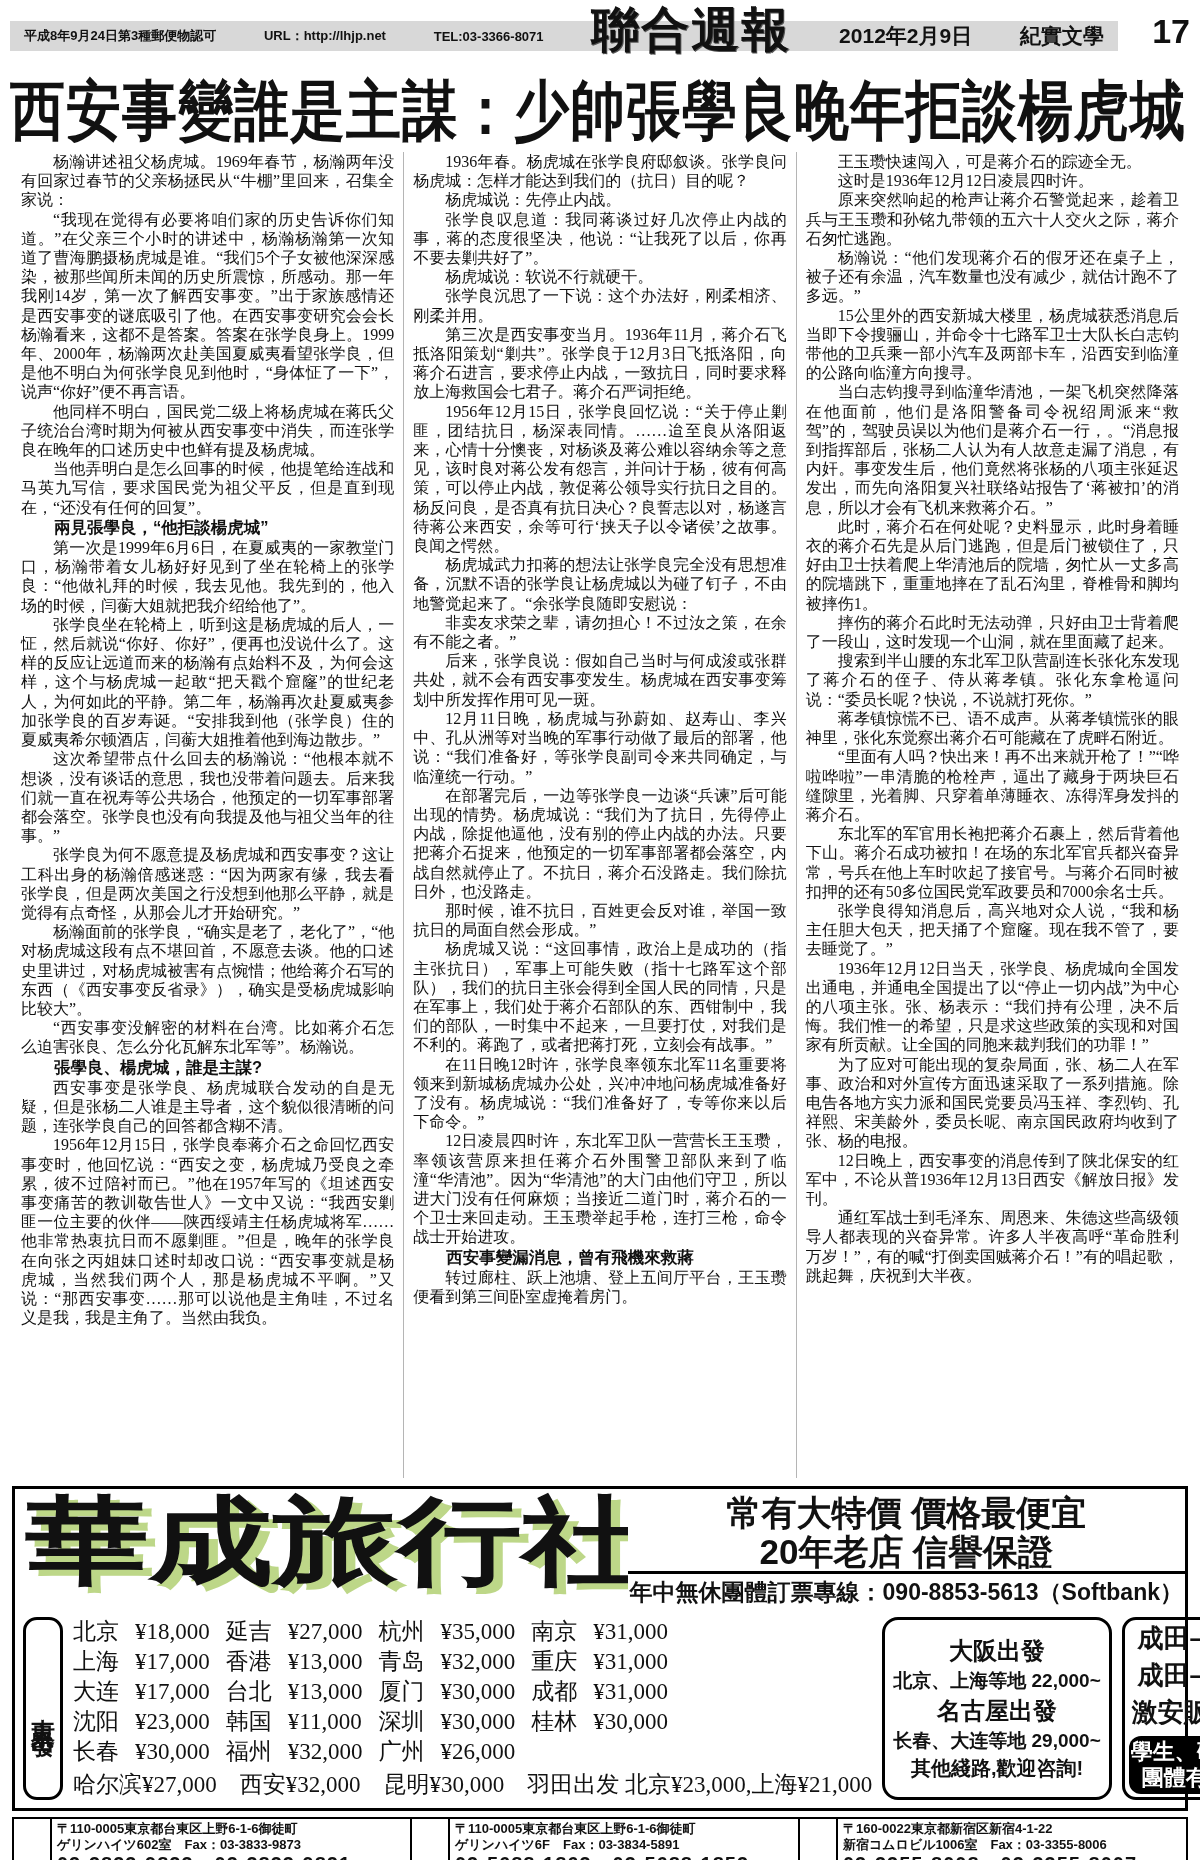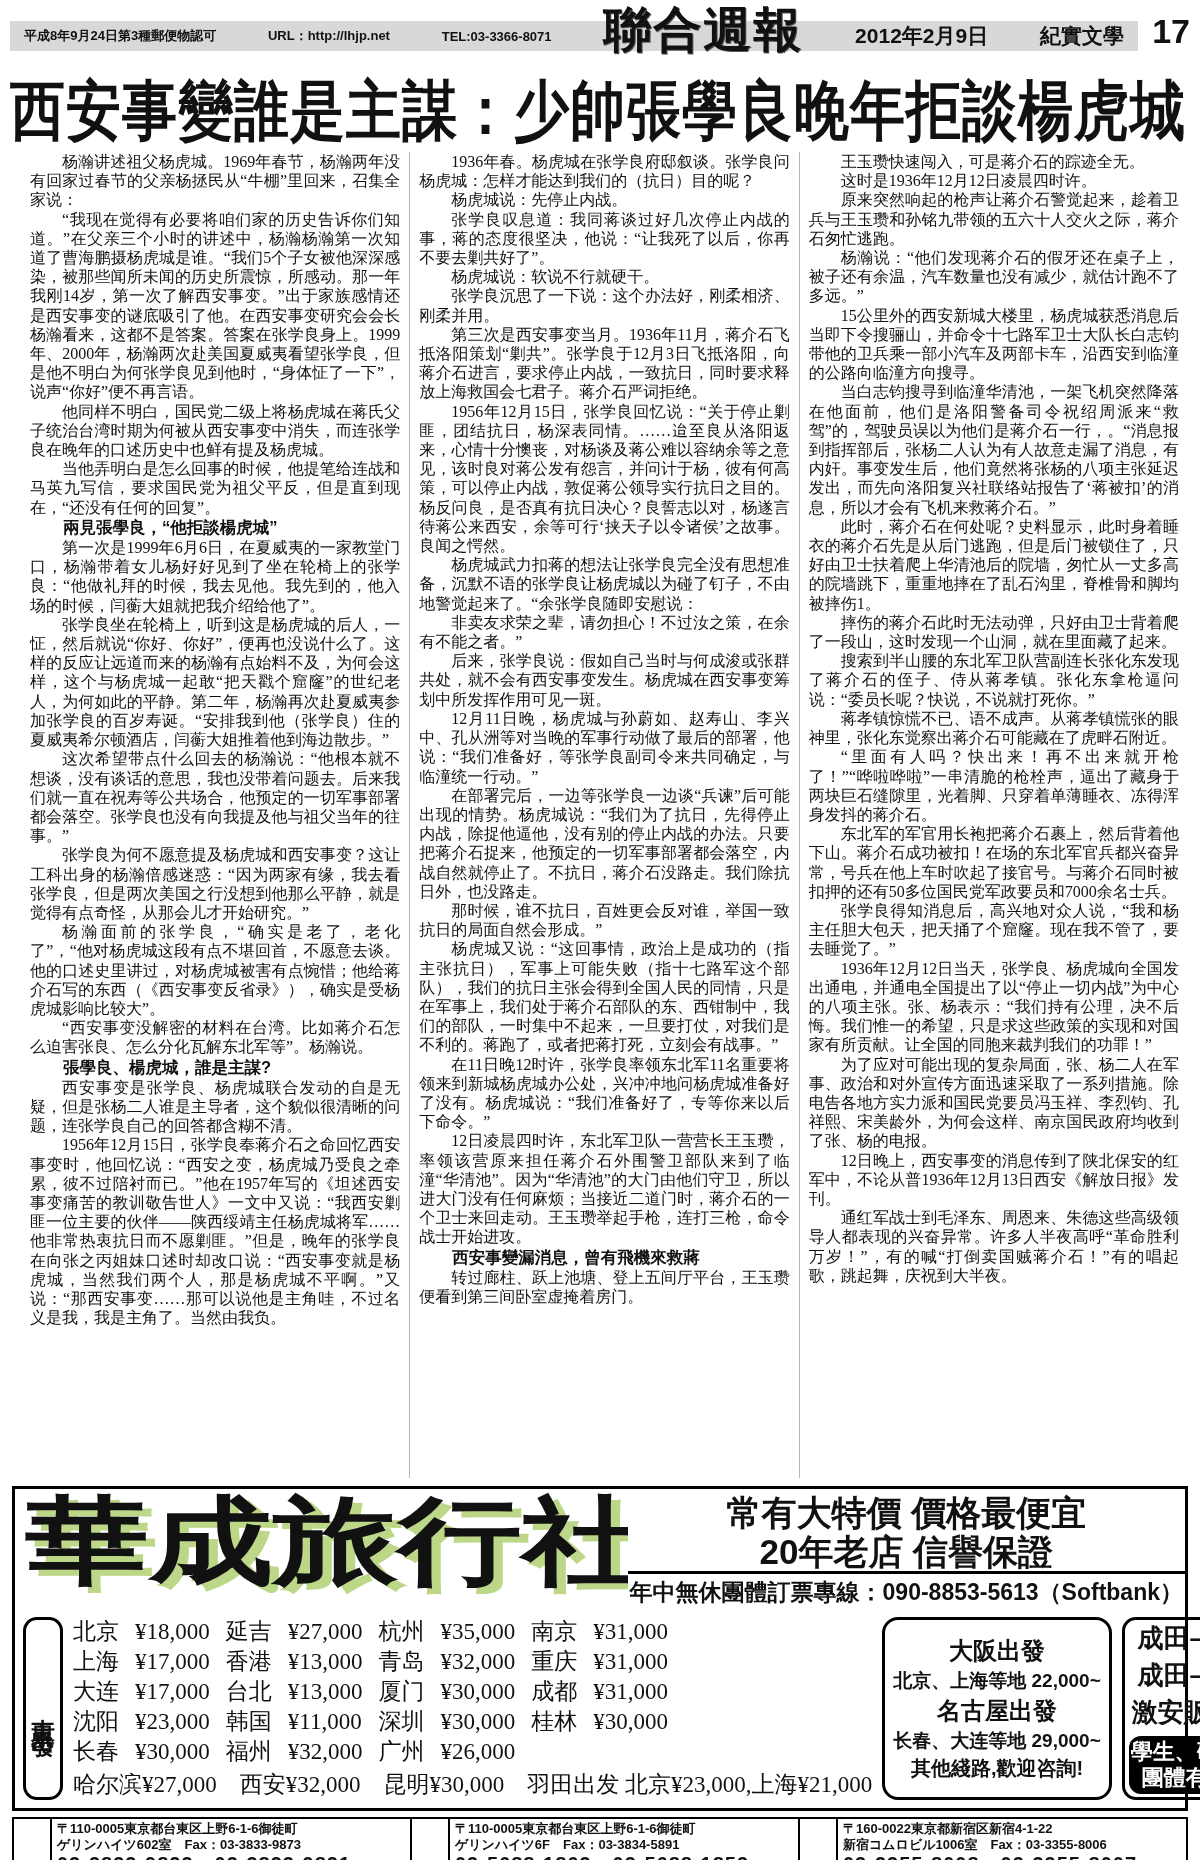--- a/index.html
+++ b/index.html
@@ -1,35 +1,35 @@
 <!DOCTYPE html>
 <html style="--shadow-green: #bdd788;"><head>
 <meta charset="utf-8">
 <style>
   html,body{margin:0;padding:0;background:#f2f2f2;}
   .page{
     position:relative;width:1200px;height:1860px;margin:0 auto;background:#ffffff;
     color:#111;font-family:"Liberation Serif",serif;overflow:hidden;
   }
   
-  .masthead{height:56px;display:flex;align-items:center;padding:0 10px;box-sizing:border-box;}
+  .masthead{height:56px;display:flex;align-items:center;padding:0 10px;box-sizing:border-box;gap:20px;}
   .mast-band{flex:1;background:#d8d8d8;height:30px;margin-top:16px;display:flex;align-items:center;
     justify-content:space-between;padding:0 14px;font-family:"Liberation Sans",sans-serif;}
   .mast-small{font-size:13px;font-weight:bold;white-space:nowrap;}
   .mast-logo{font-size:48px;font-weight:900;letter-spacing:2px;margin-top:-12px;white-space:nowrap;
     text-shadow:1px 1px 0 #555;}
   .mast-date{font-size:21px;font-weight:bold;white-space:nowrap;}
   .mast-section{font-size:21px;font-weight:bold;white-space:nowrap;}
   .mast-page{width:52px;text-align:right;font-size:34px;font-weight:900;font-family:"Liberation Sans",sans-serif;margin-top:6px;}
   
   .headline{height:92px;line-height:92px;padding:0 10px;font-family:"Liberation Sans",sans-serif;
     font-weight:900;font-size:55px;letter-spacing:1px;white-space:nowrap;transform:scaleY(1.18);
     transform-origin:center top;}
   
-  .article{display:flex;height:1330px;padding:4px 12px 0;box-sizing:border-box;overflow:hidden;margin-left:9px;}
+  .article{display:flex;height:1330px;padding:4px 12px 0;box-sizing:border-box;overflow:hidden;}
   .col{flex:1;padding:0 9px;text-align:justify;font-size:16px;line-height:19.2px;overflow:hidden;}
   .col + .col{border-left:1px solid #b5b5b5;}
   .para{text-indent:2em;}
   .subhead{font-family:"Liberation Sans",sans-serif;font-weight:bold;text-indent:2em;font-size:16.5px;margin:1px 0;}
   
   .ad-box{margin:8px 12px 0;border:3px solid #000;box-sizing:border-box;}
   .ad-top{display:flex;align-items:stretch;}
   .agency-wrap{width:655px;overflow:hidden;padding:2px 0 0 10px;}
   .agency{font-family:"Liberation Sans",sans-serif;font-weight:900;font-size:94px;line-height:100px;
     white-space:nowrap;transform:scale(1.32,1.02);transform-origin:left center;
@@ -134,21 +134,21 @@
         <div class="para">15公里外的西安新城大楼里，杨虎城获悉消息后当即下令搜骊山，并命令十七路军卫士大队长白志钧带他的卫兵乘一部小汽车及两部卡车，沿西安到临潼的公路向临潼方向搜寻。</div>
         <div class="para">当白志钧搜寻到临潼华清池，一架飞机突然降落在他面前，他们是洛阳警备司令祝绍周派来“救驾”的，驾驶员误以为他们是蒋介石一行，。“消息报到指挥部后，张杨二人认为有人故意走漏了消息，有内奸。事变发生后，他们竟然将张杨的八项主张延迟发出，而先向洛阳复兴社联络站报告了‘蒋被扣’的消息，所以才会有飞机来救蒋介石。”</div>
         <div class="para">此时，蒋介石在何处呢？史料显示，此时身着睡衣的蒋介石先是从后门逃跑，但是后门被锁住了，只好由卫士扶着爬上华清池后的院墙，匆忙从一丈多高的院墙跳下，重重地摔在了乱石沟里，脊椎骨和脚均被摔伤1。</div>
         <div class="para">摔伤的蒋介石此时无法动弹，只好由卫士背着爬了一段山，这时发现一个山洞，就在里面藏了起来。</div>
         <div class="para">搜索到半山腰的东北军卫队营副连长张化东发现了蒋介石的侄子、侍从蒋孝镇。张化东拿枪逼问说：“委员长呢？快说，不说就打死你。”</div>
         <div class="para">蒋孝镇惊慌不已、语不成声。从蒋孝镇慌张的眼神里，张化东觉察出蒋介石可能藏在了虎畔石附近。</div>
         <div class="para">“里面有人吗？快出来！再不出来就开枪了！”“哗啦哗啦”一串清脆的枪栓声，逼出了藏身于两块巨石缝隙里，光着脚、只穿着单薄睡衣、冻得浑身发抖的蒋介石。</div>
         <div class="para">东北军的军官用长袍把蒋介石裹上，然后背着他下山。蒋介石成功被扣！在场的东北军官兵都兴奋异常，号兵在他上车时吹起了接官号。与蒋介石同时被扣押的还有50多位国民党军政要员和7000余名士兵。</div>
         <div class="para">张学良得知消息后，高兴地对众人说，“我和杨主任胆大包天，把天捅了个窟窿。现在我不管了，要去睡觉了。”</div>
         <div class="para">1936年12月12日当天，张学良、杨虎城向全国发出通电，并通电全国提出了以“停止一切内战”为中心的八项主张。张、杨表示：“我们持有公理，决不后悔。我们惟一的希望，只是求这些政策的实现和对国家有所贡献。让全国的同胞来裁判我们的功罪！”</div>
-        <div class="para">为了应对可能出现的复杂局面，张、杨二人在军事、政治和对外宣传方面迅速采取了一系列措施。除电告各地方实力派和国民党要员冯玉祥、李烈钧、孔祥熙、宋美龄外，为何会这样、南京国民政府均收到了张、杨的电报。</div>
+        <div class="para">为了应对可能出现的复杂局面，张、杨二人在军事、政治和对外宣传方面迅速采取了一系列措施。除电告各地方实力派和国民党要员冯玉祥、李烈钧、孔祥熙、宋美龄外，委员长呢、南京国民政府均收到了张、杨的电报。</div>
         <div class="para">12日晚上，西安事变的消息传到了陕北保安的红军中，不论从普1936年12月13日西安《解放日报》发刊。</div>
         <div class="para">通红军战士到毛泽东、周恩来、朱德这些高级领导人都表现的兴奋异常。许多人半夜高呼“革命胜利万岁！”，有的喊“打倒卖国贼蒋介石！”有的唱起歌，跳起舞，庆祝到大半夜。</div>
       </div>
   </div>
 
   <div class="ad-box">
     <div class="ad-top">
       <div class="agency-wrap">
         <div class="agency">華成旅行社</div>
       </div>

